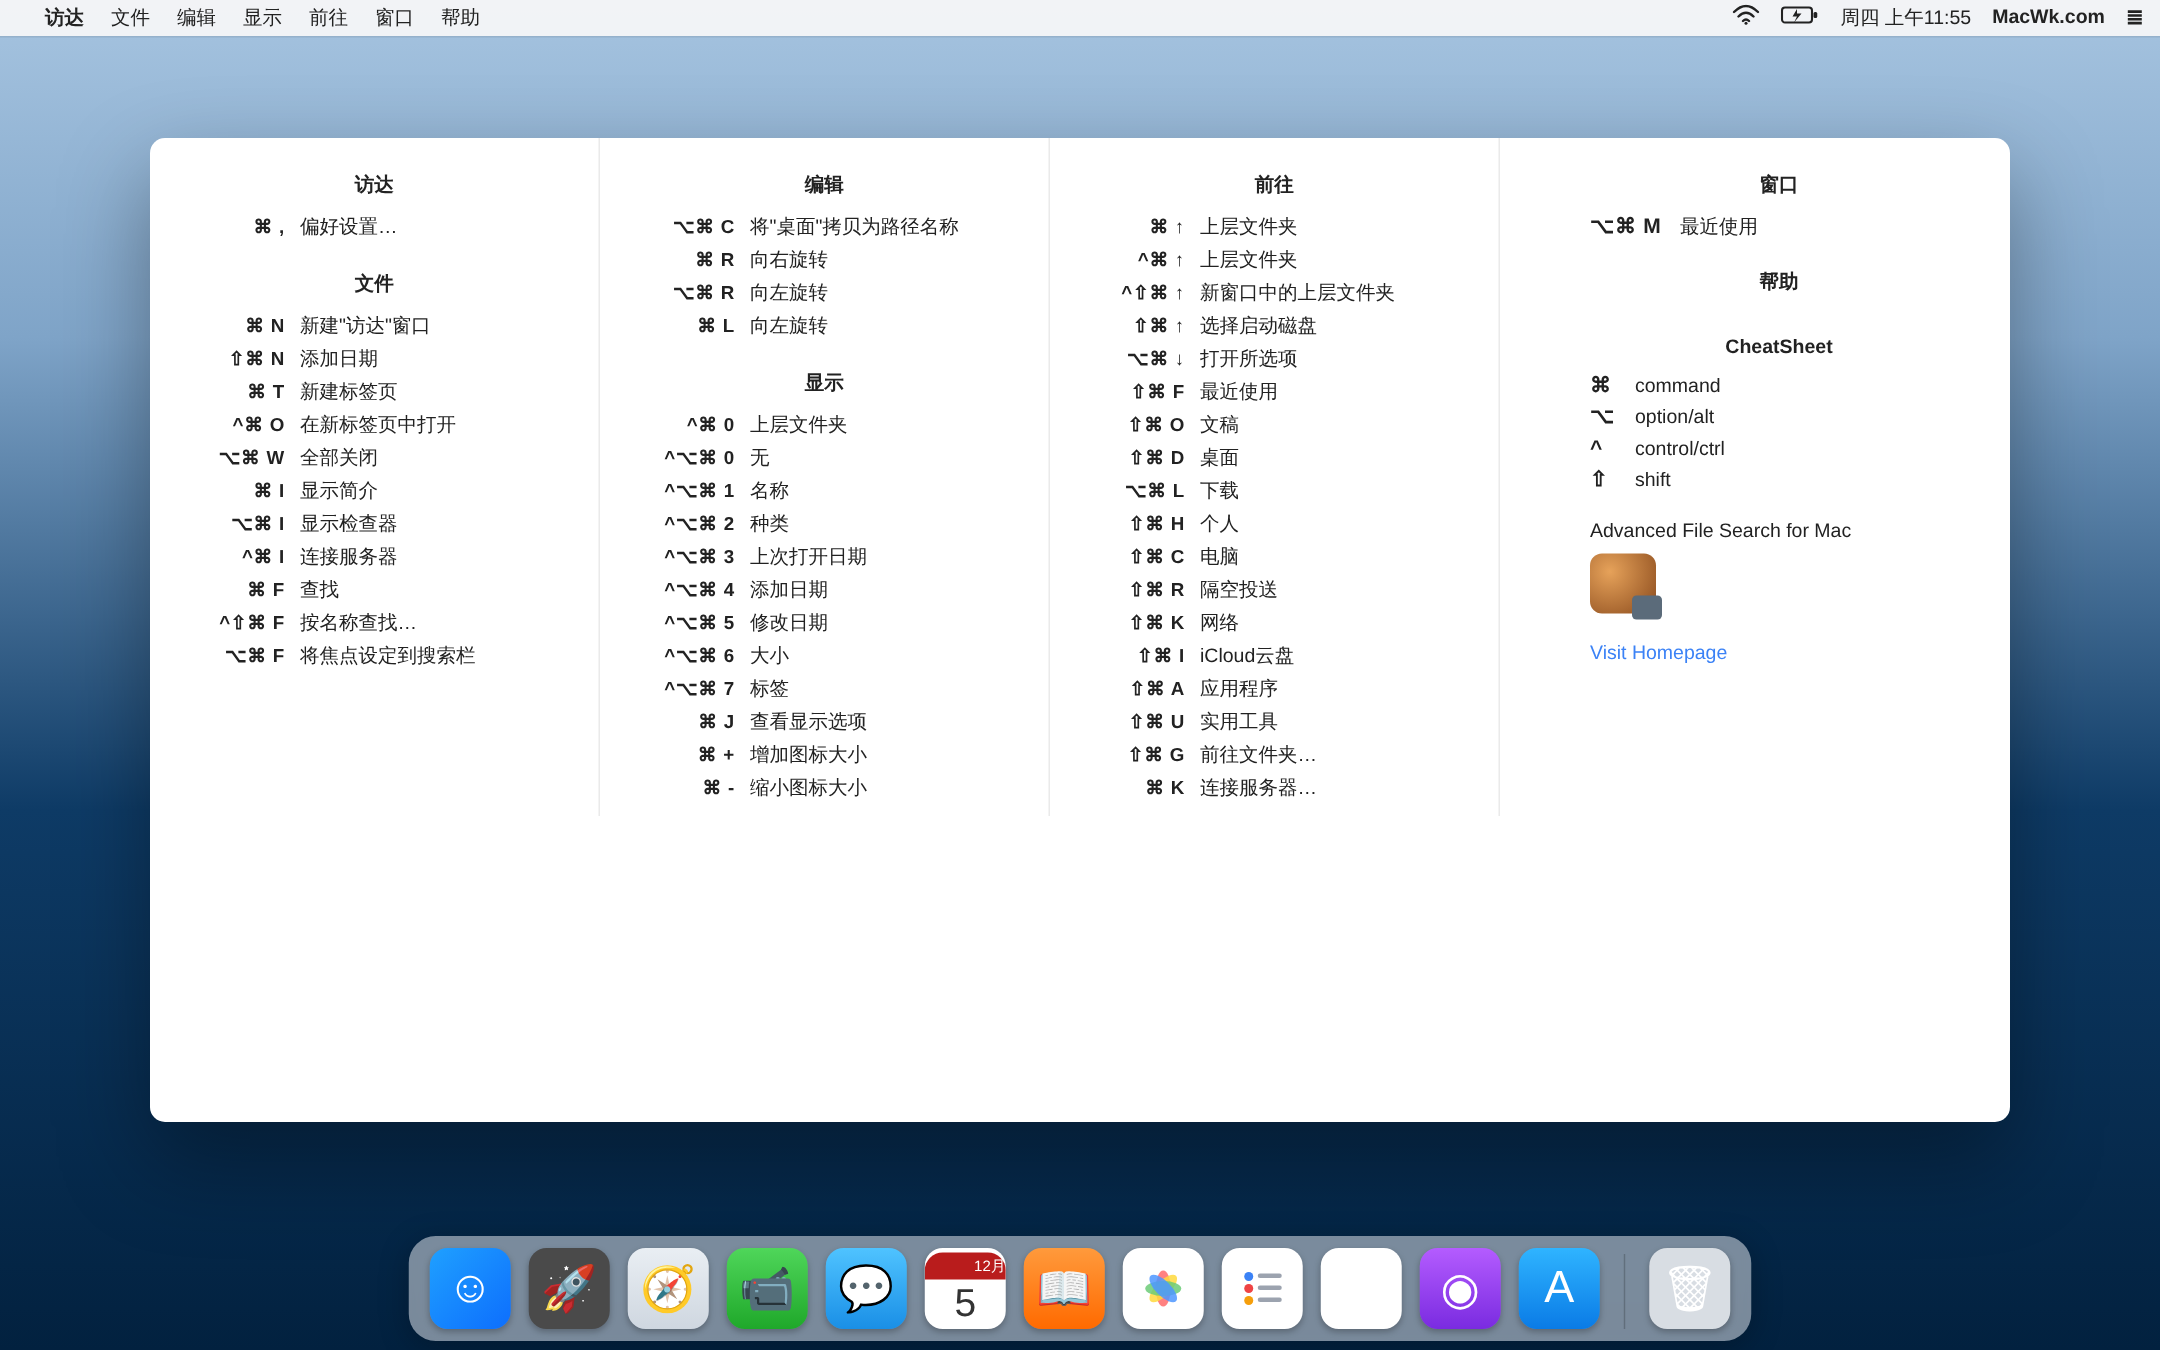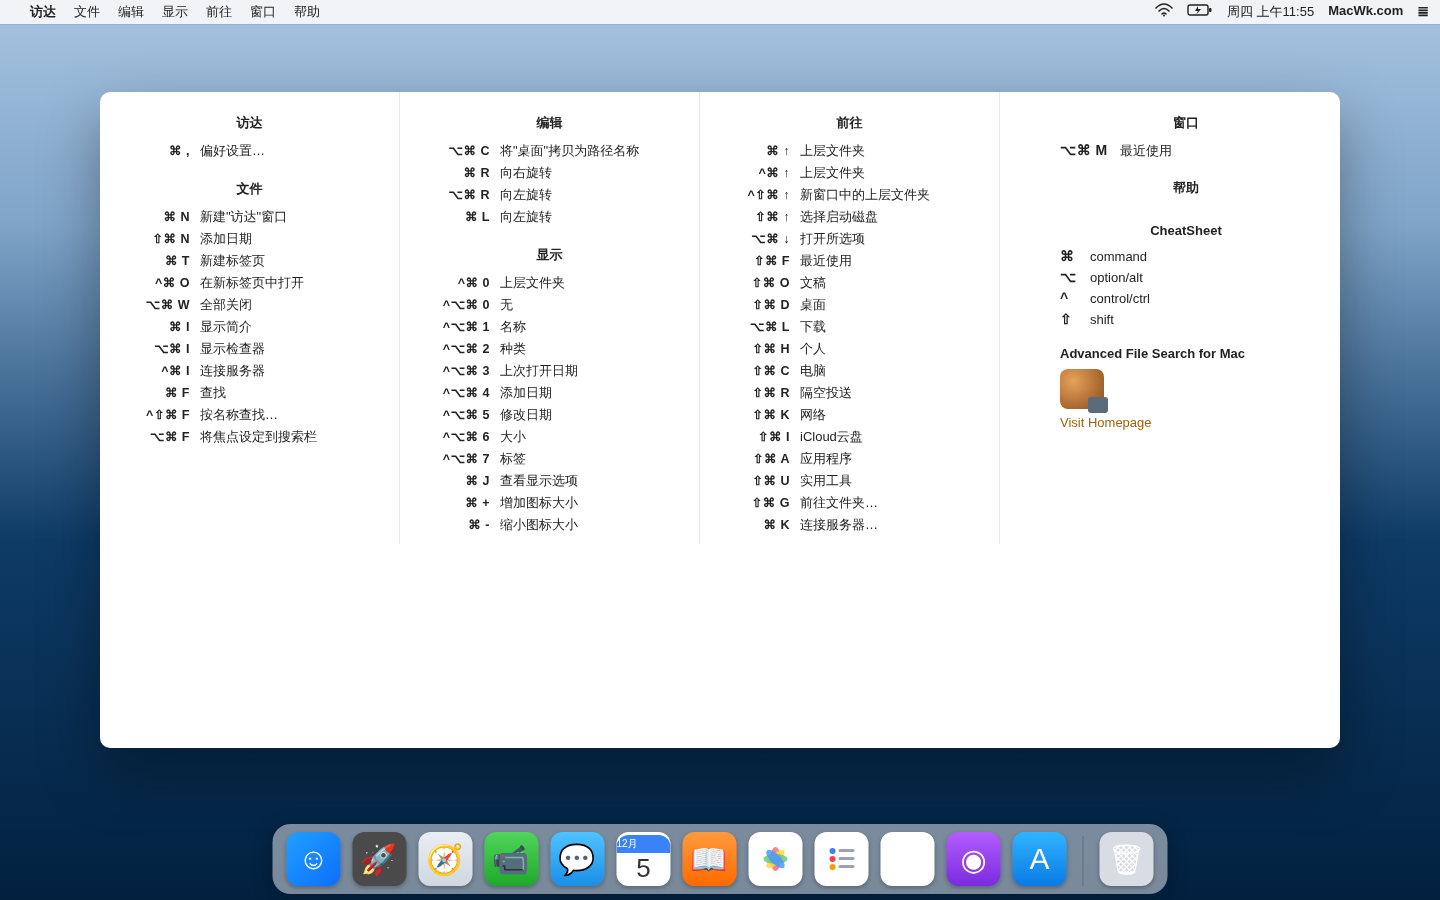--- a/index.html
+++ b/index.html
@@ -54,34 +54,34 @@
     width: 80px; text-align: right; padding-right: 10px;
     font-weight: 600; white-space: nowrap; font-size: 12.5px;
     letter-spacing: 0.5px;
   }
   .row .label { flex: 1; white-space: nowrap; }
   .spacer { height: 14px; }
 
   .col4 .row .keys { width: 30px; font-size: 14px; text-align: left; padding-right: 8px;}
   .col4 .section-title { text-align: left; padding-left: 2px;}
   .col4 { padding-left: 60px; padding-right: 30px;}
-  .ad-title { font-weight: 700; margin-top: 16px; font-size: 13px;}
+  .ad-title { font-weight: 400; margin-top: 16px; font-size: 13px;}
   .ad-body { font-size: 13px; line-height: 20px; margin-top: 4px;}
   .ad-body .code { color: #0a60ff; font-weight: 600;}
   .ad-body .pct { font-weight: 700;}
   .ad-icon {
     width: 44px; height: 40px; margin-top: 8px;
     background: radial-gradient(circle at 30% 30%, #e6a25a, #8a4a1c);
     border-radius: 8px; position: relative;
   }
   .ad-icon::after{
     content:""; position:absolute; right:-4px; bottom:-4px; width:20px; height:16px;
     background:#5b6b7a; border-radius:3px;
   }
-  .homepage-link { color: #a16207; font-size: 13px; margin-top: 6px; display: inline-block;}
+  .homepage-link { color: #3b82f6; font-size: 13px; margin-top: 18px; display: inline-block;}
 
   .red-text {
     text-align: center;
     color: #eb1c26;
     font-size: 34px;
     line-height: 72px;
     padding-top: 30px;
     font-weight: 400;
   }
 
@@ -111,21 +111,21 @@
     font-size: 30px; color: #fff;
     box-shadow: 0 2px 4px rgba(0,0,0,0.25);
   }
   .dock .sep { width: 1px; height: 50px; background: rgba(0,0,0,0.2); margin: 0 4px;}
   .finder   { background: linear-gradient(135deg,#1fa0ff,#0d6efd);}
   .launch   { background: #4a4a4a;}
   .safari   { background: linear-gradient(#e9eef3,#cfd7e0); color:#1a69d4;}
   .facetime { background: linear-gradient(#4fd65a,#1fa82a);}
   .messages { background: linear-gradient(#4fc3ff,#1a8fe6);}
   .calendar { background: #fff; color:#d33; flex-direction:column; font-size:11px;}
-  .calendar .top{background:#3b82f6;color:#fff;width:100%;text-align:left;border-radius:12px 12px 0 0;font-size:10px;padding:2px 0;}
+  .calendar .top{background:#b91c1c;color:#fff;width:100%;text-align:right;border-radius:12px 12px 0 0;font-size:10px;padding:2px 0;}
   .calendar .num{font-size:26px;color:#333;font-weight:500;}
   .books    { background: linear-gradient(#ff9a3c,#ff6a00);}
   .photos   { background: #fff;}
   .reminders{ background: #fff; color:#333;}
   .music    { background: #fff; color:#e94a8a;}
   .podcasts { background: linear-gradient(#b45cff,#7a2be0);}
   .appstore { background: linear-gradient(#2fb4ff,#0a7be6);}
   .trash    { background: #d8dde3; color:#666;}
   .photos svg, .reminders svg { width:34px; height:34px;}
 

